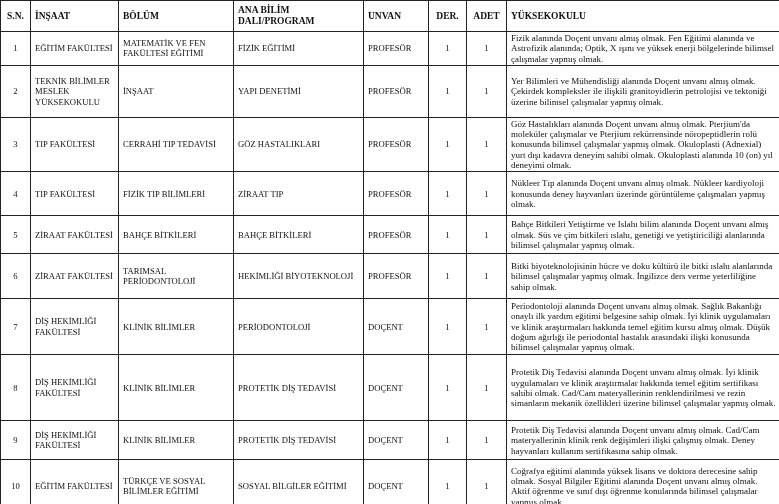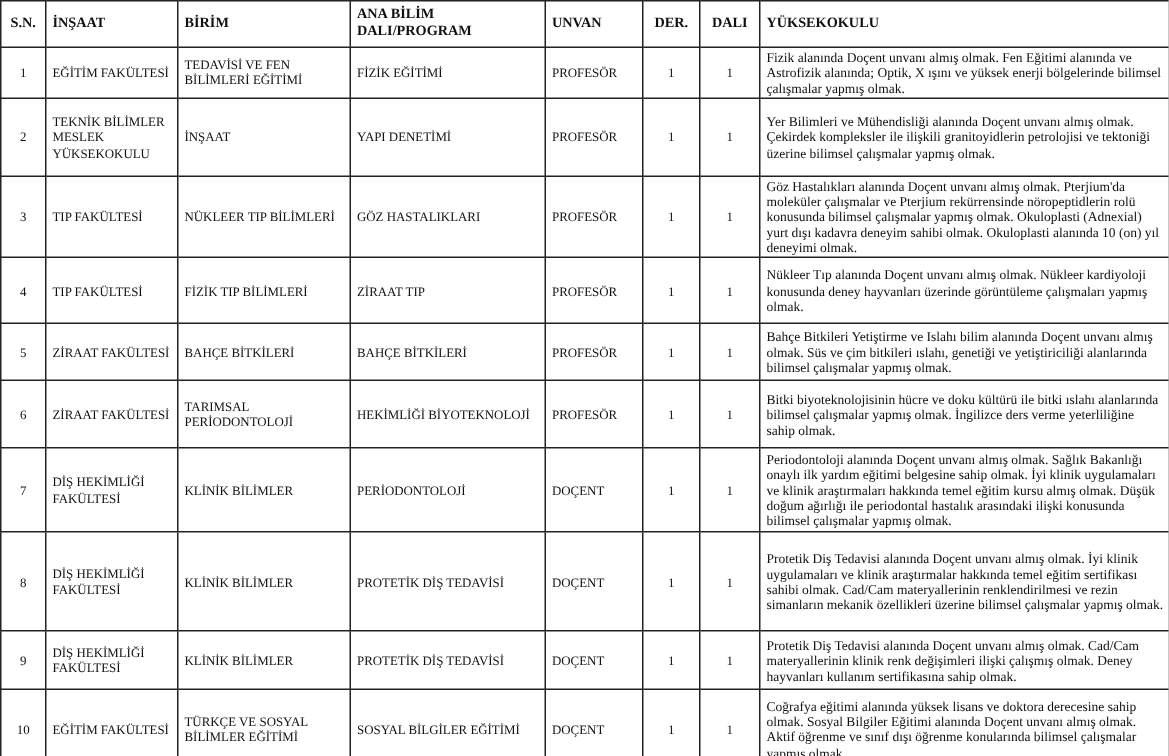--- a/index.html
+++ b/index.html
@@ -62,53 +62,53 @@
       <col style="width:130px">
     <col style="width:65px">
       <col style="width:38px">
       <col style="width:40px">
       <col style="width:273px">
   </colgroup>
   <thead>
     <tr>
       <th class="c-center">S.N.</th>
       <th>İNŞAAT</th>
-      <th>BİRİM</th>
+      <th>BÖLÜM</th>
       <th>ANA BİLİM DALI/PROGRAM</th>
       <th>UNVAN</th>
       <th class="c-center">DER.</th>
-      <th class="c-center">DALI</th>
+      <th class="c-center">ADET</th>
       <th>YÜKSEKOKULU</th>
     </tr>
   </thead>
   <tbody>
     <tr>
       <td class="c-sn">1</td>
       <td class="c-birim">EĞİTİM FAKÜLTESİ</td>
-      <td class="c-bolum">TEDAVİSİ VE FEN BİLİMLERİ EĞİTİMİ</td>
+      <td class="c-bolum">MATEMATİK VE FEN FAKÜLTESİ EĞİTİMİ</td>
       <td class="c-ana">FİZİK EĞİTİMİ</td>
       <td class="c-unvan">PROFESÖR</td>
       <td class="c-der">1</td>
       <td class="c-adet">1</td>
       <td class="c-nit">Fizik alanında Doçent unvanı almış olmak. Fen Eğitimi alanında ve Astrofizik alanında; Optik, X ışını ve yüksek enerji bölgelerinde bilimsel çalışmalar yapmış olmak.</td>
     </tr>
     <tr>
       <td class="c-sn">2</td>
       <td class="c-birim">TEKNİK BİLİMLER MESLEK YÜKSEKOKULU</td>
       <td class="c-bolum">İNŞAAT</td>
       <td class="c-ana">YAPI DENETİMİ</td>
       <td class="c-unvan">PROFESÖR</td>
       <td class="c-der">1</td>
       <td class="c-adet">1</td>
       <td class="c-nit">Yer Bilimleri ve Mühendisliği alanında Doçent unvanı almış olmak. Çekirdek kompleksler ile ilişkili granitoyidlerin petrolojisi ve tektoniği üzerine bilimsel çalışmalar yapmış olmak.</td>
     </tr>
     <tr>
       <td class="c-sn">3</td>
       <td class="c-birim">TIP FAKÜLTESİ</td>
-      <td class="c-bolum">NÜKLEER TIP BİLİMLERİ</td>
+      <td class="c-bolum">CERRAHİ TIP TEDAVİSİ</td>
       <td class="c-ana">GÖZ HASTALIKLARI</td>
       <td class="c-unvan">PROFESÖR</td>
       <td class="c-der">1</td>
       <td class="c-adet">1</td>
       <td class="c-nit">Göz Hastalıkları alanında Doçent unvanı almış olmak. Pterjium'da moleküler çalışmalar ve Pterjium rekürrensinde nöropeptidlerin rolü konusunda bilimsel çalışmalar yapmış olmak. Okuloplasti (Adnexial) yurt dışı kadavra deneyim sahibi olmak. Okuloplasti alanında 10 (on) yıl deneyimi olmak.</td>
     </tr>
     <tr>
       <td class="c-sn">4</td>
       <td class="c-birim">TIP FAKÜLTESİ</td>
       <td class="c-bolum">FİZİK TIP BİLİMLERİ</td>

